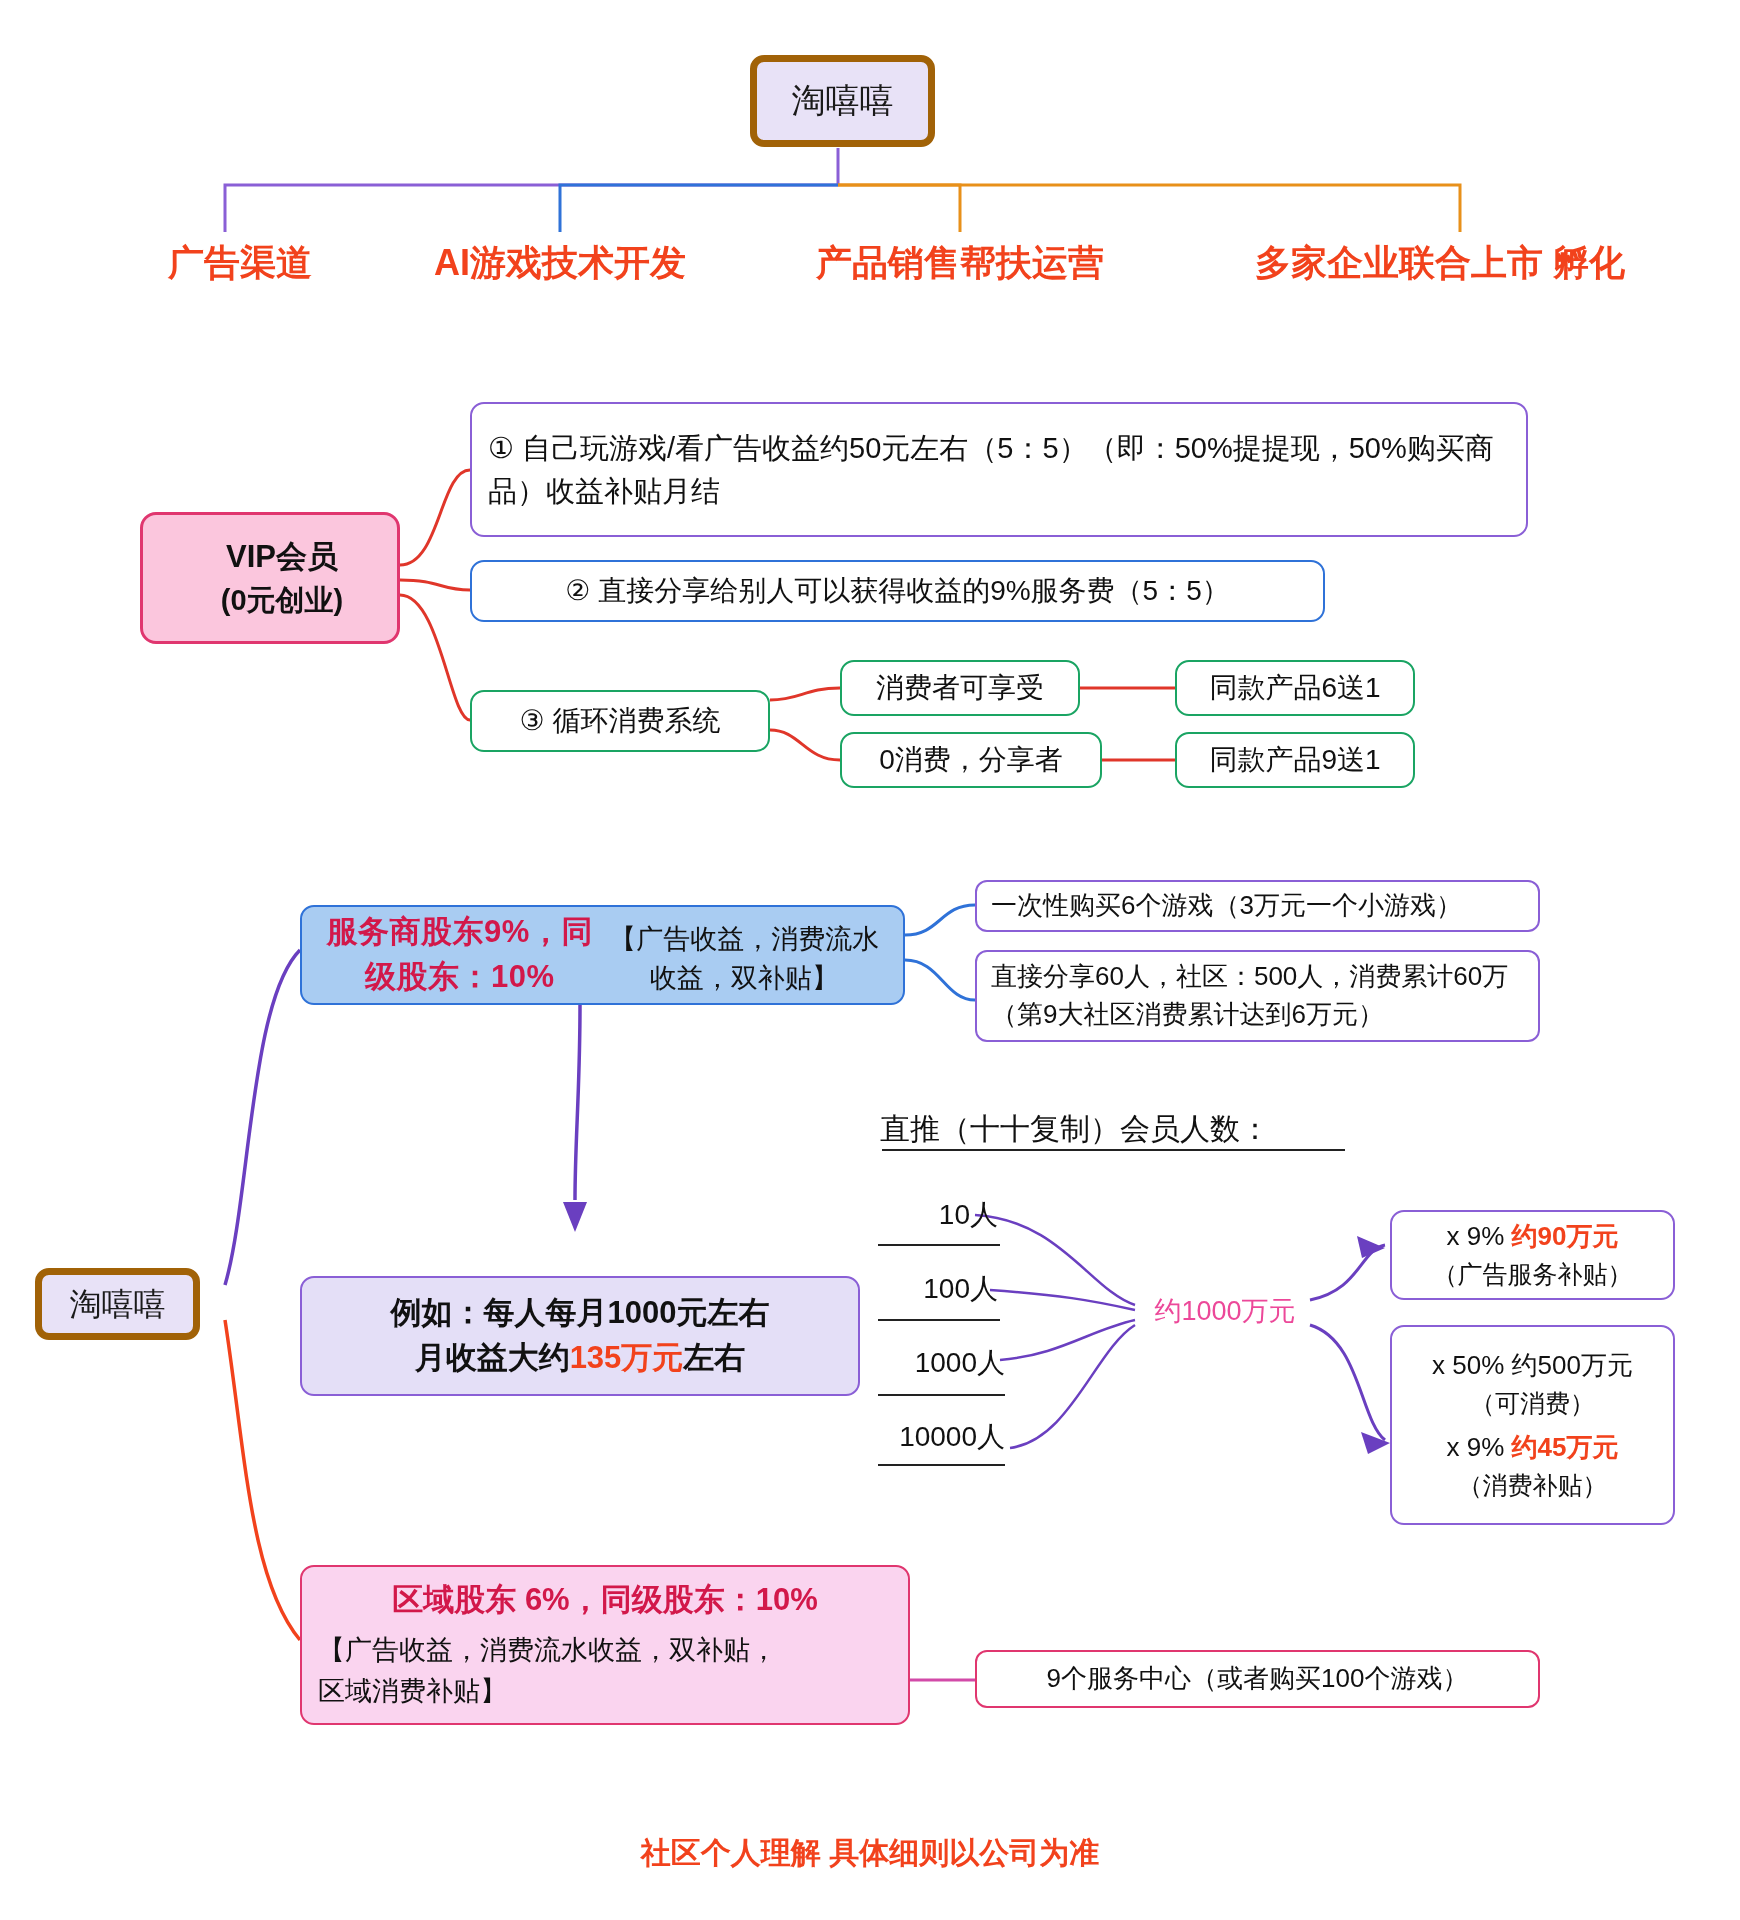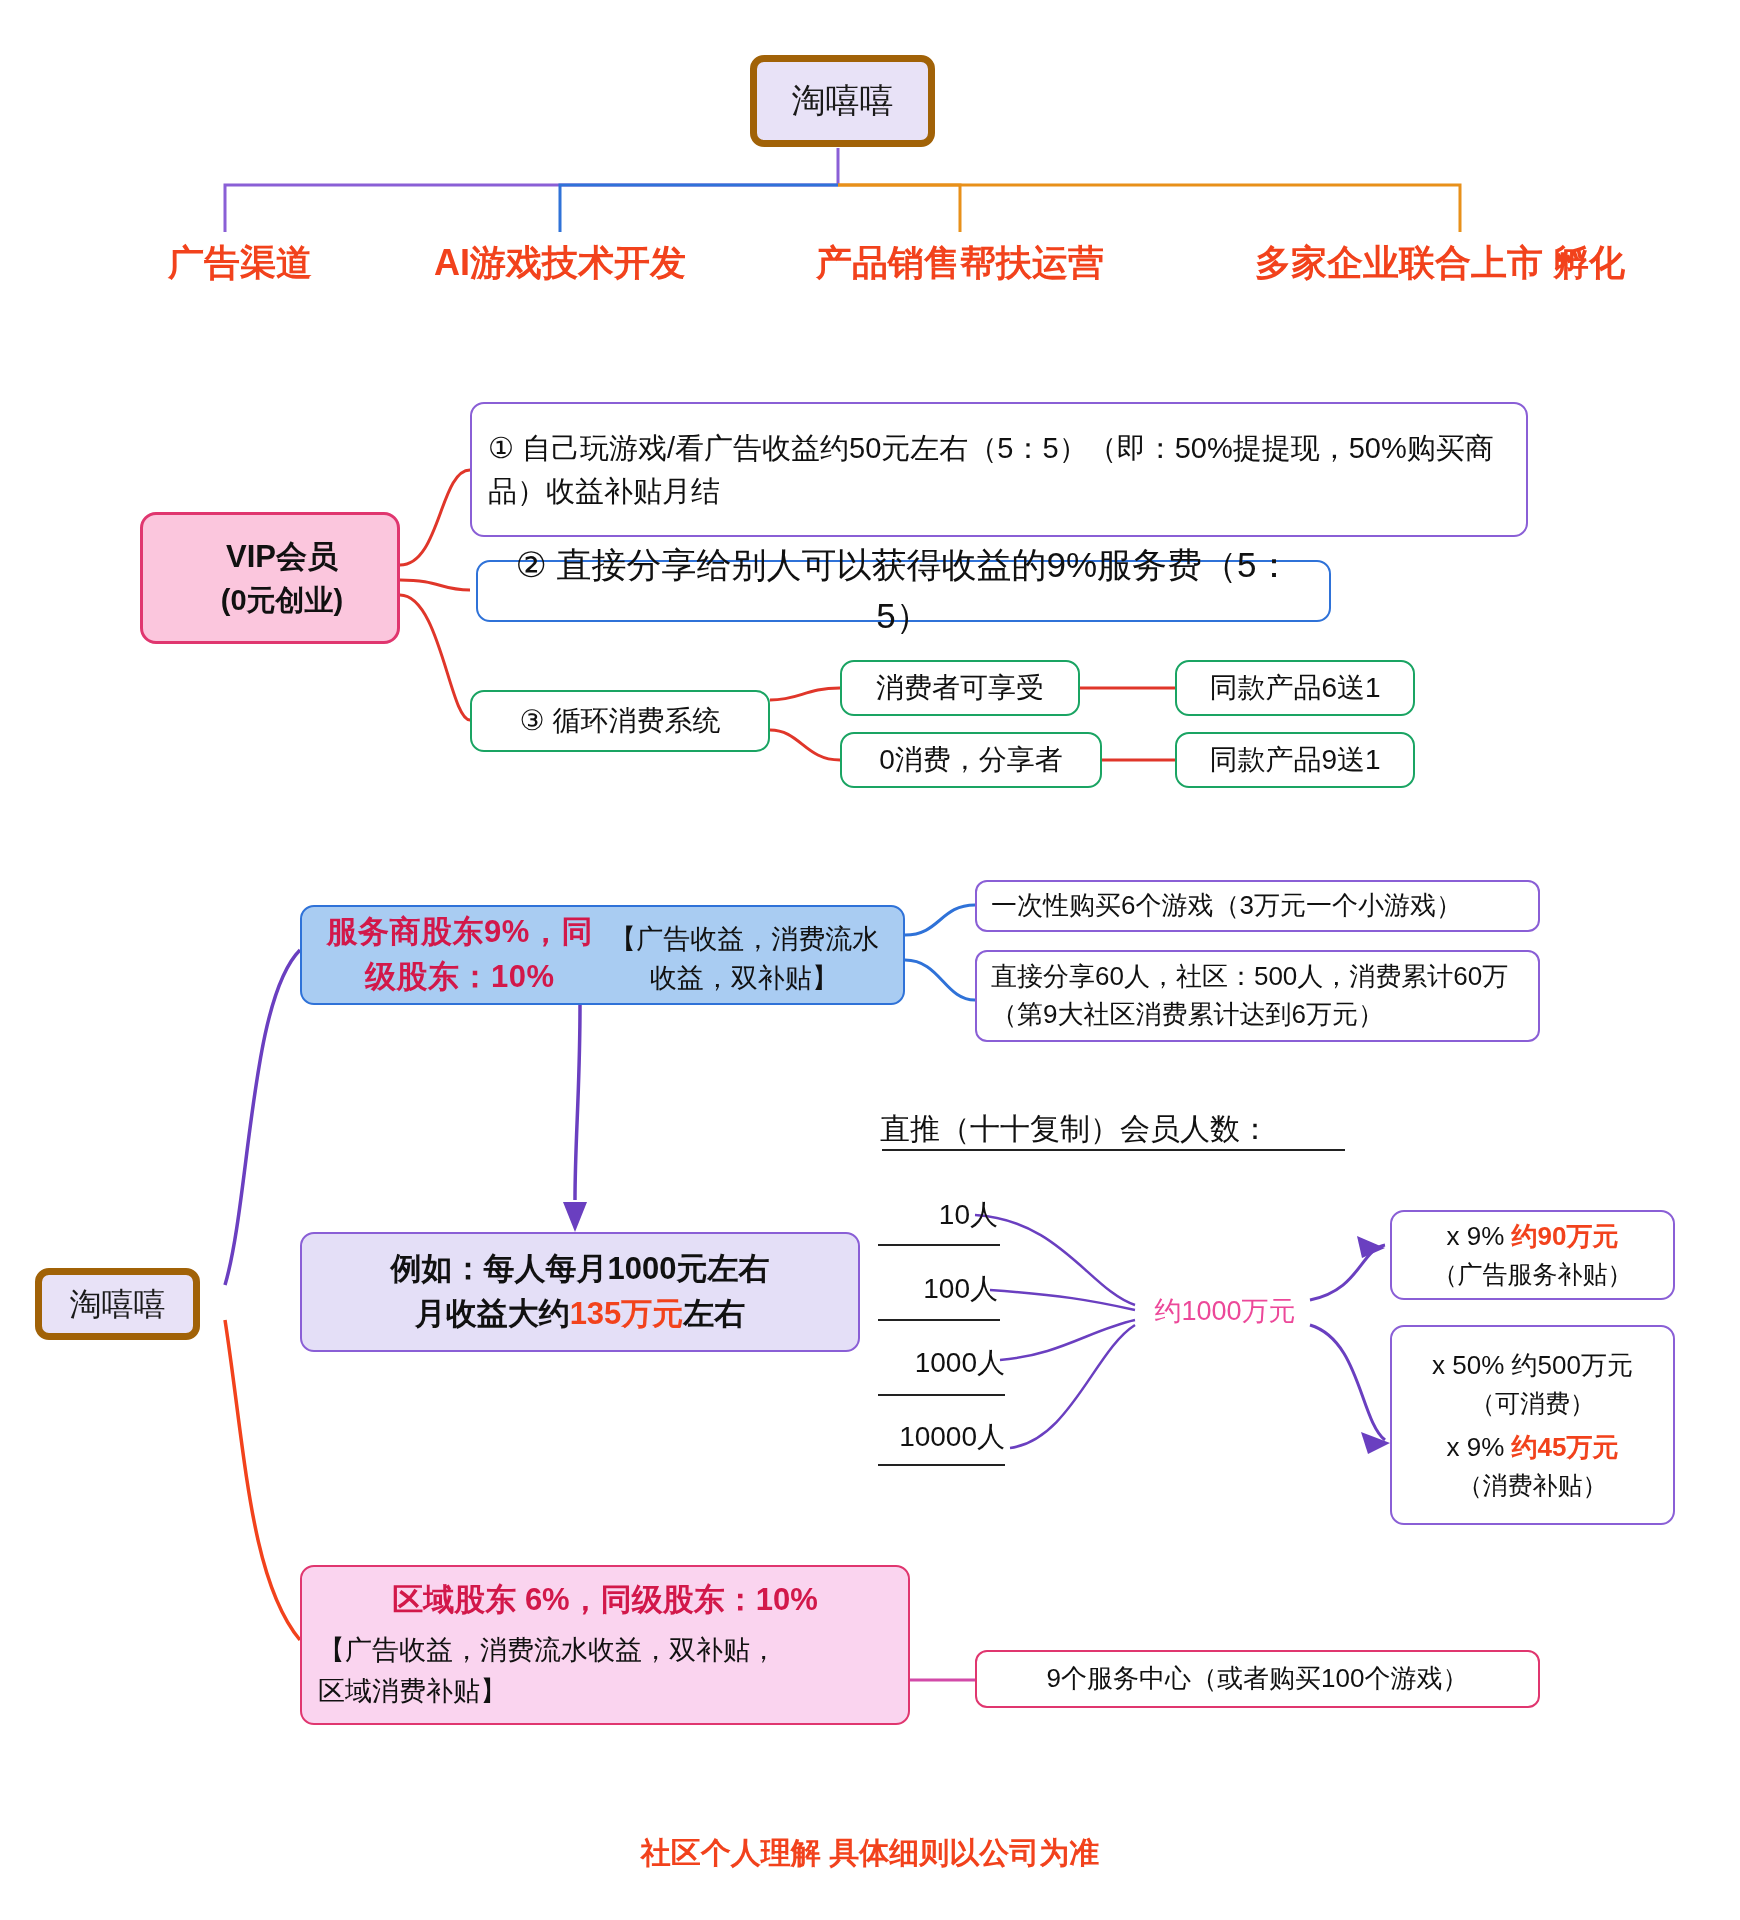--- a/index.html
+++ b/index.html
@@ -69,24 +69,23 @@
     font-size: 29px;
     color: #111;
     text-align: left;
     justify-content: flex-start;
     padding: 10px 16px;
   }
   .blue-box {
     border: 2px solid #2f72d8;
     background: #fff;
     border-radius: 14px;
-    font-size: 35px;
+    font-size: 28px;
     color: #111;
     padding: 8px 23px;
-    margin-left: 6px;
   }
   .green-box {
     border: 2px solid #1aa463;
     background: #fff;
     border-radius: 14px;
     font-size: 28px;
     color: #111;
     padding: 6px 14px;
   }
   .sh-blue {
@@ -128,20 +127,21 @@
   }
   .example-box {
     border: 2px solid #8a5fd6;
     background: #e4dff7;
     border-radius: 14px;
     flex-direction: column;
     font-size: 31px;
     color: #111;
     font-weight: 600;
     padding: 10px 14px;
+    margin-top: 44px;
   }
   .example-box .hl { color: #f2421c; font-weight: 700; }
   .plain-purple {
     border: 2px solid #8a5fd6;
     background: #fff;
     border-radius: 12px;
     font-size: 26px;
     color: #111;
     padding: 8px 14px;
     text-align: left;

